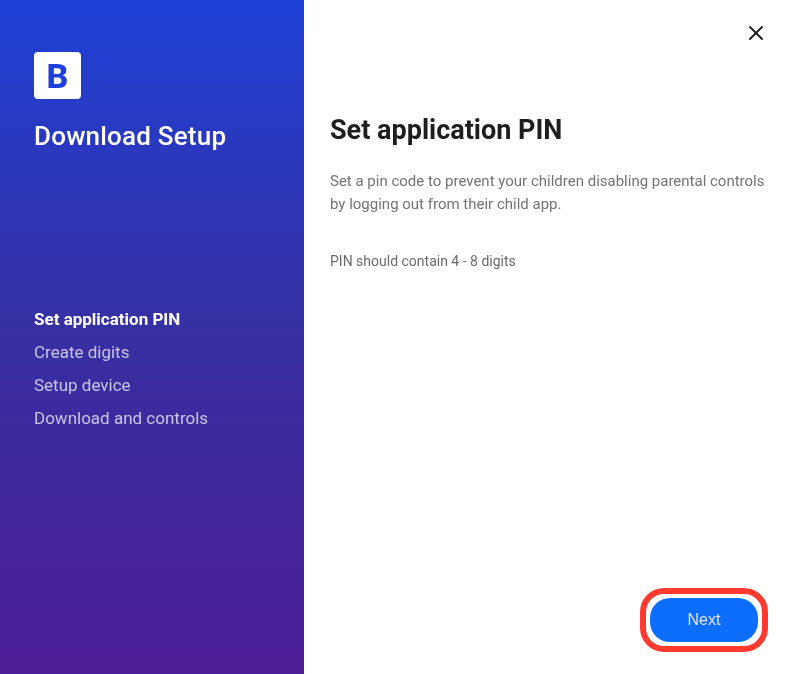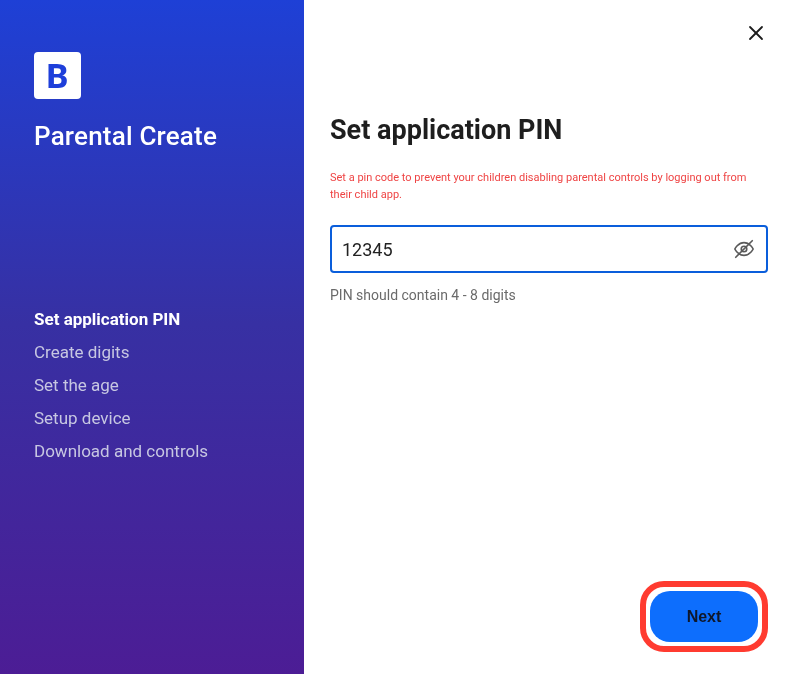--- a/index.html
+++ b/index.html
@@ -9,67 +9,56 @@
     .logo-letter{color:#1e3fda;font-weight:800;font-size:34px;line-height:1}
     .sidebar-title{font-size:26px;font-weight:500;margin-bottom:158px;letter-spacing:0.2px}
     .step-list{display:flex;flex-direction:column;gap:13px}
     .step{font-size:17px;color:#c7c7e2;font-weight:400}
     .step.active{color:#fff;font-weight:700}
     .main{flex:1;padding:24px 26px 22px 26px;position:relative;display:flex;flex-direction:column}
     .close-btn{position:absolute;top:21px;right:26px;width:24px;height:24px;cursor:pointer;display:flex;align-items:center;justify-content:center}
     .close-btn svg{width:18px;height:18px}
     .content{margin-top:90px}
     .page-title{font-size:27px;font-weight:700;color:#1e1e1e;margin-bottom:24px}
-    .description{font-size:11px;color:#ef4444;line-height:1.5;margin-bottom:22px}
+    .description{font-size:15px;color:#737373;line-height:1.5;margin-bottom:38px}
     .input-wrap{position:relative}
     .pin-input{width:100%;height:48px;border:2px solid #0a5edb;border-radius:4px;padding:0 46px 0 10px;font-size:18px;color:#222;outline:none;font-family:inherit}
     .eye-btn{position:absolute;right:12px;top:50%;transform:translateY(-50%);width:24px;height:24px;cursor:pointer;display:flex;align-items:center;justify-content:center}
     .eye-btn svg{width:22px;height:22px}
     .helper{font-size:14px;color:#6a6a6a;margin-top:14px}
     .footer{margin-top:auto;display:flex;justify-content:flex-end}
     .next-highlight{border:6px solid #ff3b30;border-radius:24px;padding:4px;display:inline-flex}
-    .next-btn{background:#0d6efd;color:#0f172a;font-size:16px;font-weight:700;border:none;border-radius:20px;padding:0;width:108px;height:51px;cursor:pointer}
+    .next-btn{background:#0d6efd;color:#e5e5e5;font-size:16px;font-weight:400;border:none;border-radius:20px;padding:0;width:108px;height:44px;cursor:pointer}
   </style>
 </head>
 <body>
 
 <div class="sidebar">
   <div class="logo-box">
     <span class="logo-letter">B</span>
   </div>
-  <div class="sidebar-title">Parental Create</div>
+  <div class="sidebar-title">Download Setup</div>
   <div class="step-list">
     <div class="step active">Set application PIN</div>
     <div class="step">Create digits</div>
-    <div class="step">Set the age</div>
     <div class="step">Setup device</div>
     <div class="step">Download and controls</div>
   </div>
 </div>
 
 <div class="main">
   <div class="close-btn">
     <svg viewBox="0 0 24 24" fill="none" stroke="#1d1d1d" stroke-width="2.4" stroke-linecap="round">
       <line x1="4" y1="4" x2="20" y2="20"></line>
       <line x1="20" y1="4" x2="4" y2="20"></line>
     </svg>
   </div>
   <div class="content">
     <h1 class="page-title">Set application PIN</h1>
     <p class="description">Set a pin code to prevent your children disabling parental controls by logging out from their child app.</p>
-    <div class="input-wrap">
-      <input class="pin-input" type="text" value="12345" style="">
-      <div class="eye-btn">
-        <svg viewBox="0 0 24 24" fill="none" stroke="#5a5a5a" stroke-width="1.8" stroke-linecap="round" stroke-linejoin="round">
-          <path d="M2 12s3.5-7 10-7 10 7 10 7-3.5 7-10 7S2 12 2 12z"></path>
-          <circle cx="12" cy="12" r="3"></circle>
-          <line x1="3" y1="21" x2="21" y2="3"></line>
-        </svg>
-      </div>
-    </div>
     <div class="helper">PIN should contain 4 - 8 digits</div>
   </div>
   <div class="footer">
     <div class="next-highlight">
       <button class="next-btn">Next</button>
     </div>
   </div>
 </div>
 
 </body></html>

